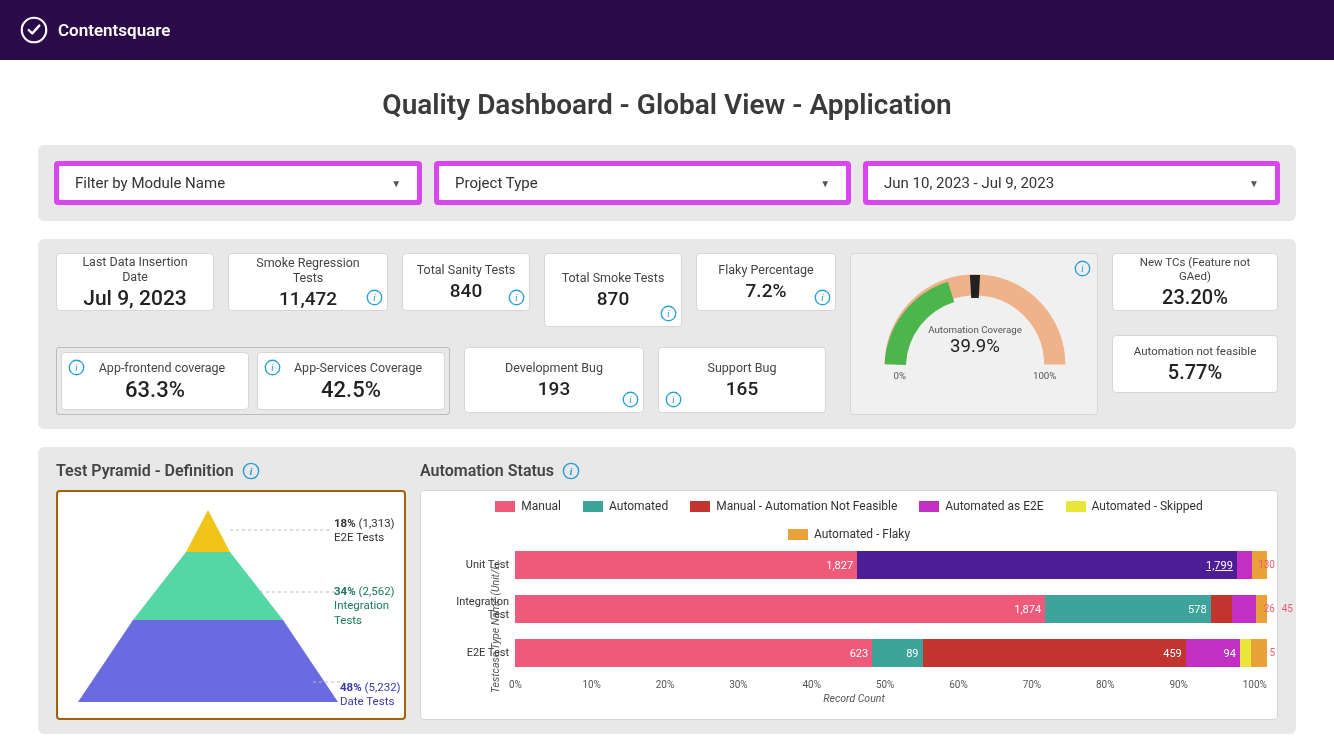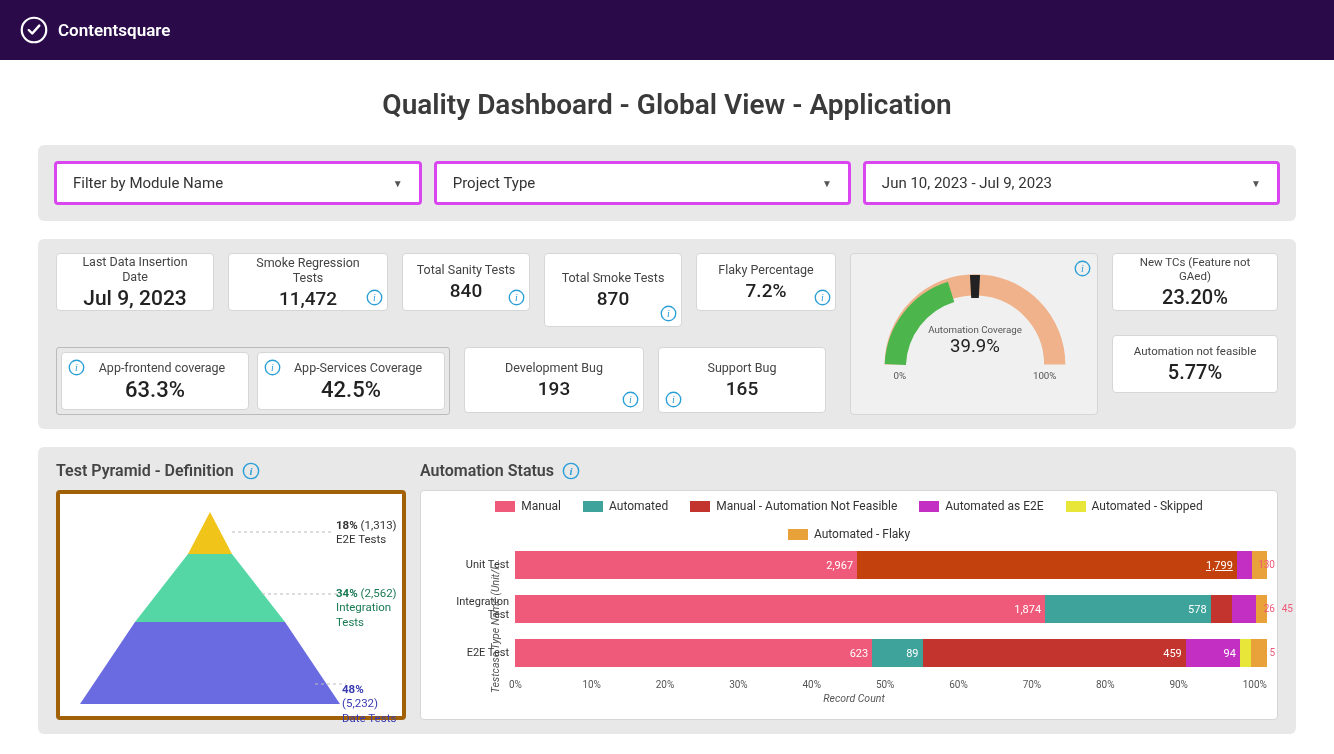--- a/index.html
+++ b/index.html
@@ -6,21 +6,21 @@
   body { font-family: -apple-system, BlinkMacSystemFont, "Segoe UI", Roboto, Helvetica, Arial, sans-serif; background: #fff; color: #333; width: 1334px; }
   
   .header { background: #2b0a4a; height: 60px; display: flex; align-items: center; padding: 0 20px; }
   .logo { display: flex; align-items: center; gap: 10px; }
   .logo-icon { width: 28px; height: 28px; }
   .logo-text { color: #fff; font-size: 17px; font-weight: 600; }
 
   .page-title { text-align: center; font-size: 28px; font-weight: 600; color: #3a3a3a; padding: 28px 0 24px; }
 
   .filters-row { background: #e8e8e8; border-radius: 6px; padding: 16px; margin: 0 38px 18px; display: flex; gap: 12px; }
-  .filter-select { flex: 1; background: #fff; border: 3px solid #d946ef; border-radius: 4px; height: 44px; display: flex; align-items: center; justify-content: space-between; padding: 0 16px; font-size: 15px; cursor: pointer; }
+  .filter-select { flex: 1; background: #fff; border: 5px solid #d946ef; border-radius: 4px; height: 44px; display: flex; align-items: center; justify-content: space-between; padding: 0 16px; font-size: 15px; cursor: pointer; }
   .filter-select.narrow { flex: 1.15; }
   .caret { font-size: 10px; color: #555; }
 
   .metrics-panel { background: #e8e8e8; border-radius: 6px; padding: 14px 18px; margin: 0 38px 18px; position: relative; }
   .metrics-row1 { display: flex; gap: 14px; align-items: stretch; }
   .metrics-row2 { display: flex; gap: 14px; align-items: stretch; margin-top: 10px; }
   .card { background: #fff; border: 1px solid #d6d6d6; border-radius: 4px; padding: 8px 12px; position: relative; text-align: center; display: flex; flex-direction: column; justify-content: center; }
   .card-label { font-size: 12.5px; color: #444; margin-bottom: 2px; }
   .card-value { font-size: 19px; font-weight: 500; color: #222; }
   .info-icon { position: absolute; width: 17px; height: 17px; cursor: pointer; }
@@ -29,21 +29,21 @@
   .gauge-card { background: #f0f0f0; border: 1px solid #d6d6d6; border-radius: 4px; position: relative; padding: 6px; }
   .right-col { display: flex; flex-direction: column; gap: 24px; width: 178px; }
   .right-col .card { height: 58px; }
   .right-col .card-label { font-size: 11.5px; }
   .right-col .card-value { font-size: 20px; }
 
   .bottom-panel { background: #e8e8e8; border-radius: 6px; padding: 14px 18px; margin: 0 38px 18px; display: flex; gap: 14px; }
   .panel-header { display: flex; align-items: center; gap: 8px; font-size: 16px; font-weight: 600; color: #444; margin-bottom: 10px; }
   .pyramid-panel { width: 350px; }
   .automation-panel { flex: 1; }
-  .pyramid-card { background: #fff; border: 4px solid #a16207; border-radius: 4px; height: 230px; position: relative; }
+  .pyramid-card { background: #fff; border: 2px solid #a16207; border-radius: 4px; height: 230px; position: relative; }
   .auto-card { background: #fff; border: 1px solid #d6d6d6; border-radius: 4px; height: 230px; position: relative; padding: 6px 10px; }
 
   .legend { display: flex; flex-wrap: wrap; justify-content: center; gap: 14px 22px; font-size: 12px; padding: 2px 60px 6px; }
   .legend-item { display: flex; align-items: center; gap: 6px; }
   .swatch { width: 20px; height: 11px; }
 
   .axis-label-y { position: absolute; left: 0; top: 50%; transform: translate(-2px,-50%) rotate(-90deg); transform-origin: center; font-size: 10.5px; font-style: italic; color: #555; white-space: nowrap; }
   .axis-label-x { text-align: center; font-size: 10.5px; font-style: italic; color: #555; margin-top: 2px; }
 
   .ybar-row { display: flex; align-items: center; height: 36px; margin-bottom: 8px; }
@@ -294,22 +294,22 @@
             <span class="swatch" style="background:#e9a13a"></span>
             <span>Automated - Flaky</span>
           </div>
         </div>
       <div style="position:relative; padding-left:10px;">
         <div class="axis-label-y">Testcase Type Name (Unit/I...</div>
         <div id="bars" style="margin-left:6px;">
             <div class="ybar-row">
               <div class="ybar-label">Unit Test</div>
               <div class="ybar-track">
-                <div class="seg" style="background: rgb(239, 90, 122); width: 45.5%;">2,967</div>
-                <div class="seg" style="background: #c2410c; width: 50.5%; text-decoration: underline;">1,799</div>
+                <div class="seg" style="background: rgb(239, 90, 122); width: 45.5%;">1,827</div>
+                <div class="seg" style="background: #4c1d95; width: 50.5%; text-decoration: underline;">1,799</div>
                 <div class="seg" style="background: rgb(194, 47, 194); width: 2%;"></div>
                 <div class="seg" style="background: rgb(233, 161, 58); width: 2%;"></div>
                 <span class="seg-label-out" style="right: -8px; top: 8px; color: rgb(239, 90, 122);">130</span>
               </div>
             </div>
             <div class="ybar-row">
               <div class="ybar-label">Integration Test</div>
               <div class="ybar-track">
                 <div class="seg" style="background: rgb(239, 90, 122); width: 70.5%;">1,874</div>
                 <div class="seg" style="background: rgb(62, 164, 155); width: 22%;">578</div>

